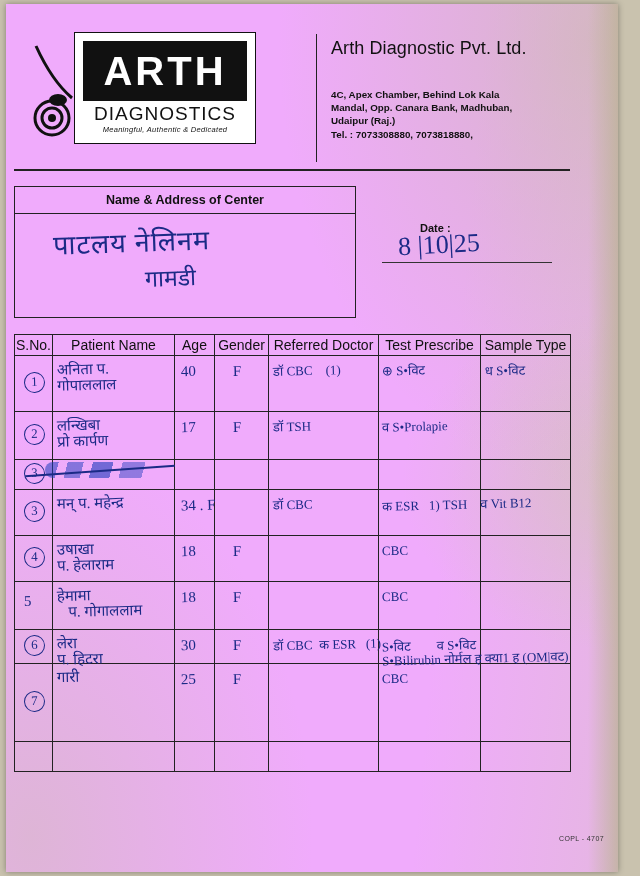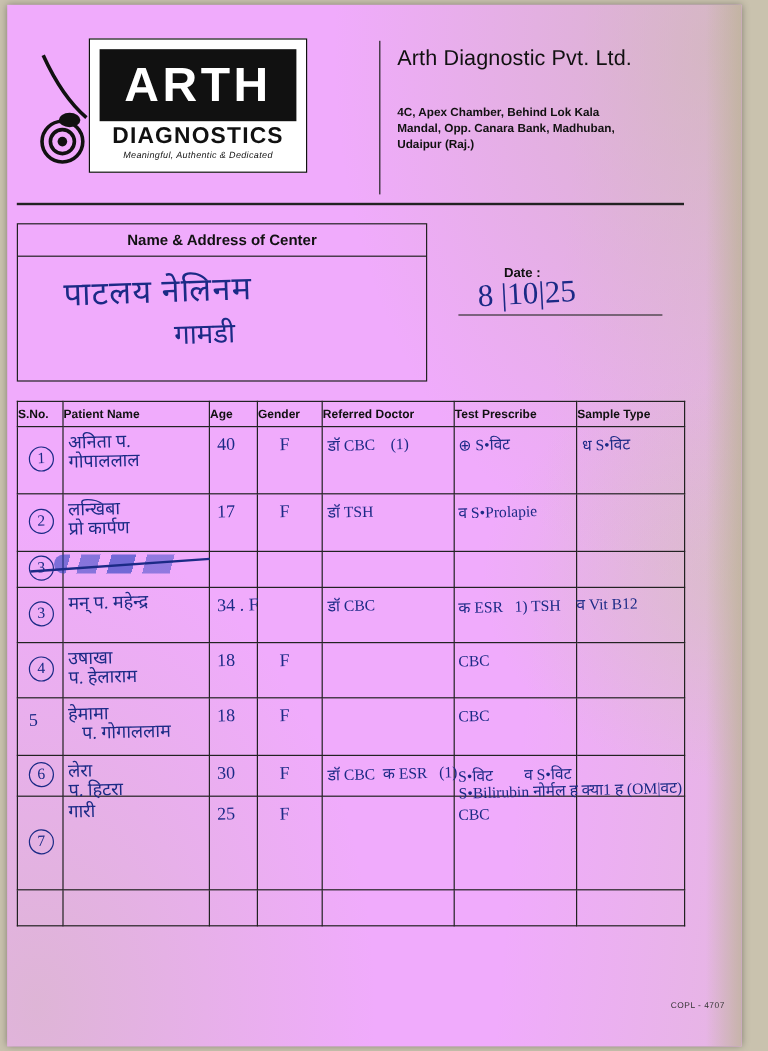--- a/index.html
+++ b/index.html
@@ -42,21 +42,21 @@
   }
   .logo-black{
     position:absolute;left:8px;top:8px;width:164px;height:60px;
     background:#111;color:#fff;
     font-family:"Liberation Sans", sans-serif;
     font-weight:bold;font-size:40px;letter-spacing:3px;
     text-align:center;line-height:60px;
   }
   .logo-sub{
     position:absolute;left:8px;top:70px;width:164px;
-    text-align:center;color:#111;font-weight:bold;font-size:19px;letter-spacing:1px;
+    text-align:center;color:#111;font-weight:normal;font-size:19px;letter-spacing:1px;
   }
   .logo-tag{
     position:absolute;left:8px;top:92px;width:164px;
     text-align:center;color:#111;font-size:7.5px;font-style:italic;letter-spacing:.3px;
   }
   .logo-swoosh{
     position:absolute;left:6px;top:18px;width:46px;height:96px;
   }
   .vline{
     position:absolute;left:290px;top:10px;width:1px;height:128px;background:#222;
@@ -106,21 +106,21 @@
 
   
   #tbl{
     position:absolute;left:8px;top:330px;width:556px;
     border-collapse:collapse;table-layout:fixed;
   }
   #tbl th,#tbl td{
     border:1px solid #222;padding:0;color:#111;
   }
   #tbl th{
-    font-size:10px;font-weight:bold;height:20px;text-align:left;
+    font-size:14px;font-weight:normal;height:20px;text-align:center;
   }
   #tbl td{height:26px;position:relative;vertical-align:top;}
   .cell-hand{
     color:#1b2a86;font-family:"Liberation Serif", serif;
     font-size:15px;line-height:1.05;white-space:pre;
     position:absolute;transform:rotate(-1.5deg);
   }
   .sn{font-size:15px;}
   .circle{
     display:inline-block;border:1.4px solid #1b2a86;border-radius:50%;
@@ -162,20 +162,21 @@
       <circle cx="20" cy="76" r="10" fill="none" stroke="#111" stroke-width="3"></circle>
       <circle cx="20" cy="76" r="4" fill="#111"></circle>
     </svg>
 
     <div class="vline"></div>
     <div class="company">Arth Diagnostic Pvt. Ltd.</div>
     <div class="addr">
       <div>4C, Apex Chamber, Behind Lok Kala</div>
       <div>Mandal, Opp. Canara Bank, Madhuban,</div>
       <div>Udaipur (Raj.)</div>
+      <div>Tel. : 7073308880, 7073818880,</div>
     </div>
   </div>
   <div class="hr-main"></div>
 
   <div class="center-box">
     <div class="center-title">Name &amp; Address of Center</div>
     <div class="hand center-hand1">पाटलय नेलिनम</div>
     <div class="hand center-hand2">गामडी</div>
   </div>
 

